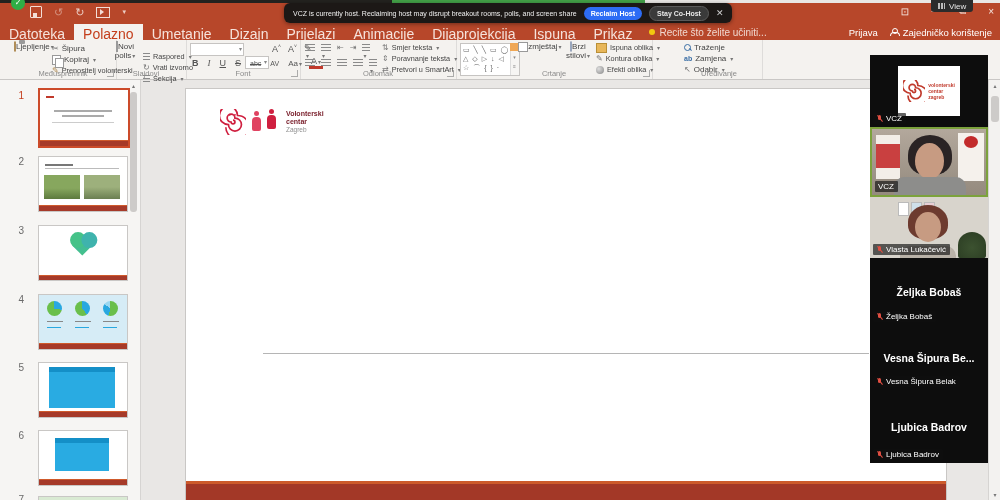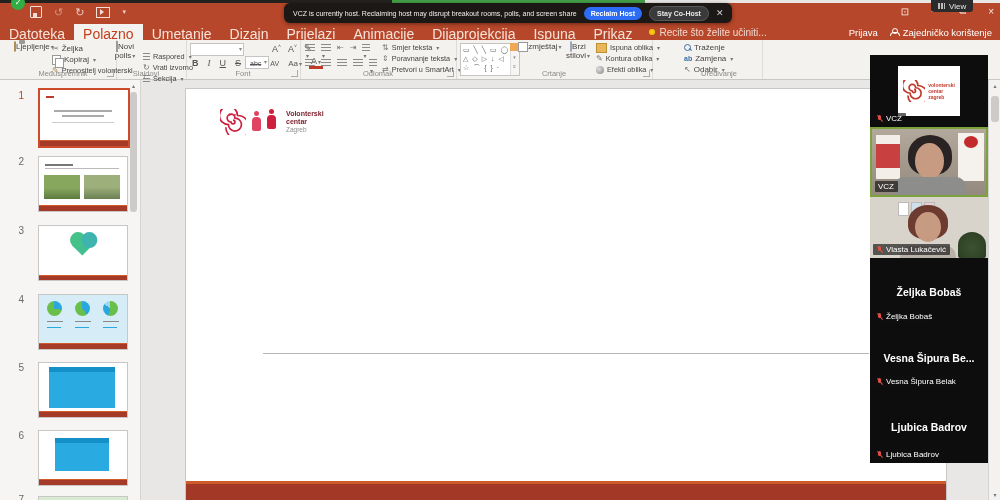--- a/index.html
+++ b/index.html
@@ -215,21 +215,21 @@
 <div class="abs" id="ribbon">
 
   <div class="rgroup" style="left:10px;width:106px">
     <div class="bigbtn" style="left:4px;width:36px">
       <span class="clipboard"></span>
       <span class="car">Ljepljenje</span>
     </div>
     <div class="abs" style="left:42px;top:3px">
       <div class="mini">
           <span class="ig g-cut"></span>
-          <span>Željka</span>
+          <span>Šipura</span>
         </div>
       <div class="mini car">
           <span class="g-copy"></span>
           <span>Kopiraj</span>
         </div>
       <div class="mini" style="font-size:7.3px">
           <span class="ig g-paint"></span>
           <span>Prenositelj volonterski</span>
         </div>
     </div>

